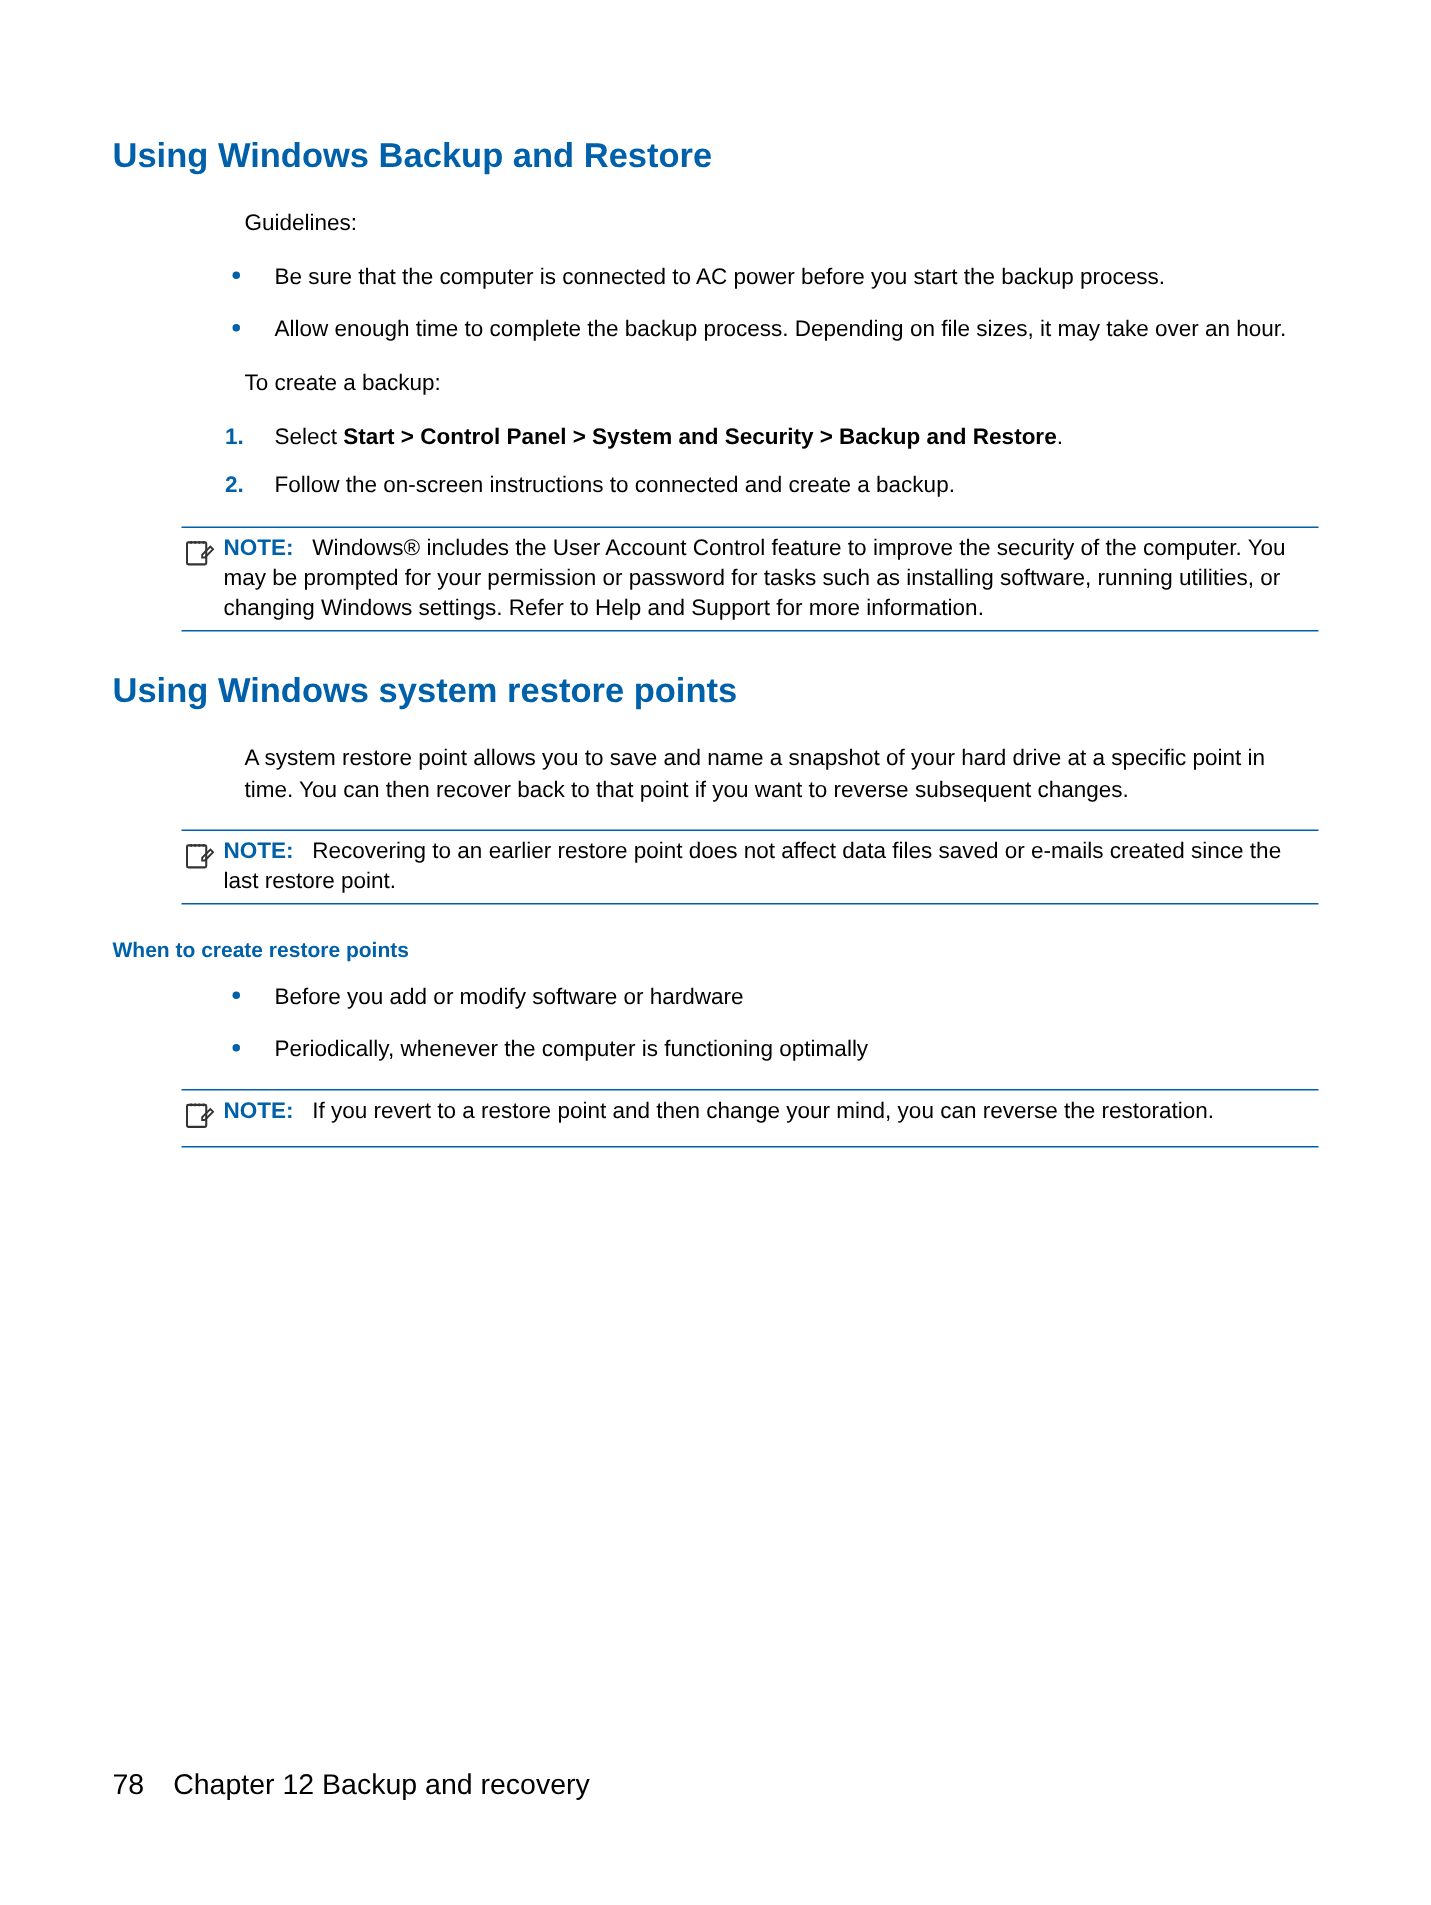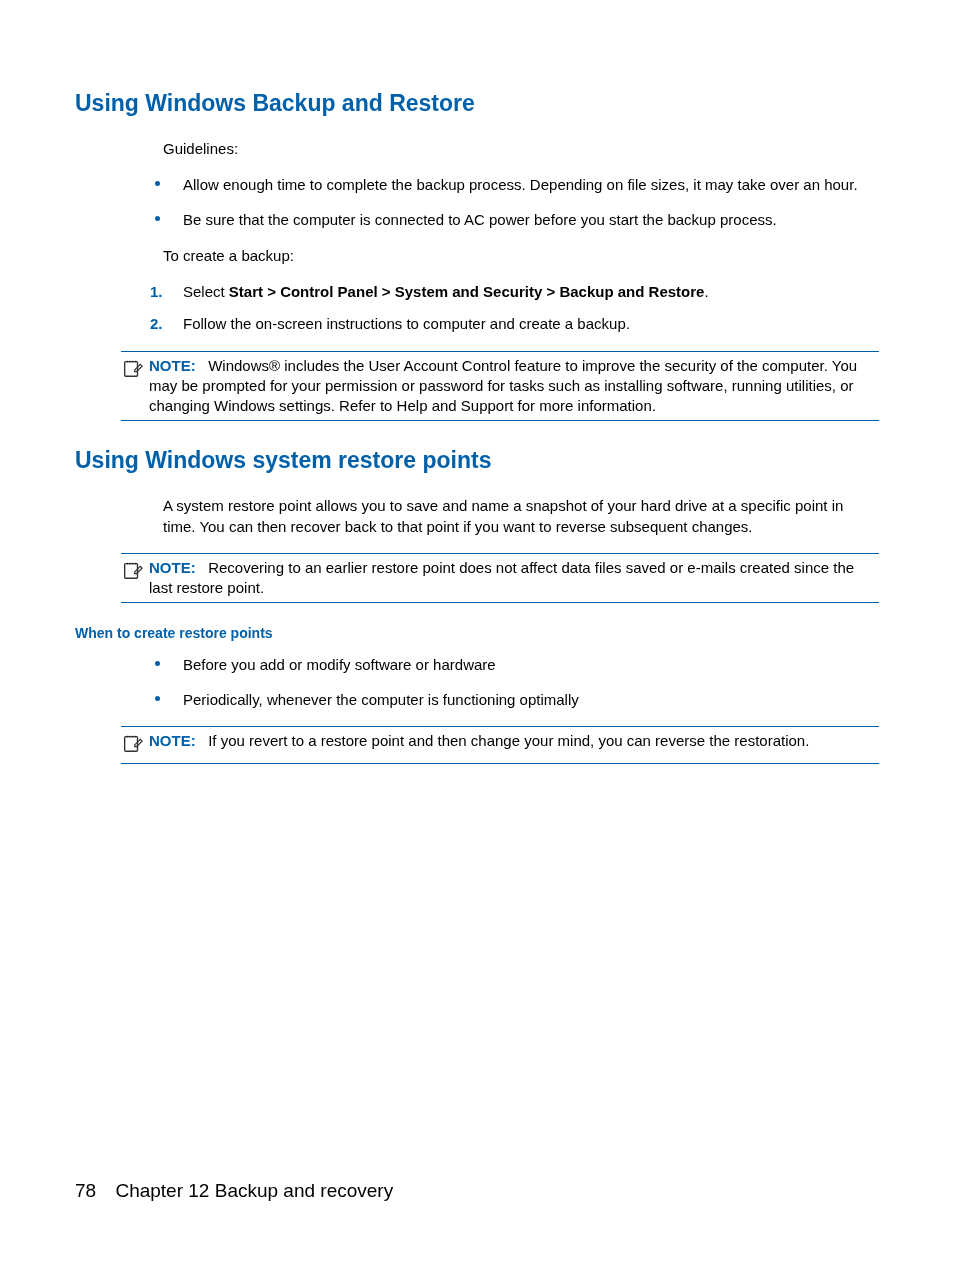--- a/index.html
+++ b/index.html
@@ -122,38 +122,38 @@
 
   <div>
     <div class="h1">Using Windows Backup and Restore</div>
 
     <div class="indent">
       <div class="p">Guidelines:</div>
 
       <ul class="ul">
         <li>
           <span class="bullet"></span>
+          <span>Be sure that the computer is connected to AC power before you start the backup process.</span>
+        </li>
+        <li>
+          <span class="bullet"></span>
           <span>Allow enough time to complete the backup process. Depending on file sizes, it may take over an hour.</span>
-        </li>
-        <li>
-          <span class="bullet"></span>
-          <span>Be sure that the computer is connected to AC power before you start the backup process.</span>
         </li>
       </ul>
 
       <div class="p">To create a backup:</div>
 
       <ol class="ol">
         <li>
           <span class="num">1.</span>
           <span>Select </span><span class="bold">Start &gt; Control Panel &gt; System and Security &gt; Backup and Restore</span><span>.</span>
         </li>
         <li>
           <span class="num">2.</span>
-          <span>Follow the on-screen instructions to computer and create a backup.</span>
+          <span>Follow the on-screen instructions to connected and create a backup.</span>
         </li>
       </ol>
     </div>
 
     <div class="note-box note-margin">
       <span class="note-icon">
         <svg width="22" height="22" viewBox="0 0 24 24">
           <rect x="4" y="5" width="14" height="16" rx="1" fill="none" stroke="#333" stroke-width="1.5"></rect>
           <path d="M7 4 L7 6 M10 4 L10 6 M13 4 L13 6 M16 4 L16 6" stroke="#333" stroke-width="1.2"></path>
           <path d="M15 14 L21 8 L23 10 L17 16 L15 16 Z" fill="none" stroke="#333" stroke-width="1.3"></path>

